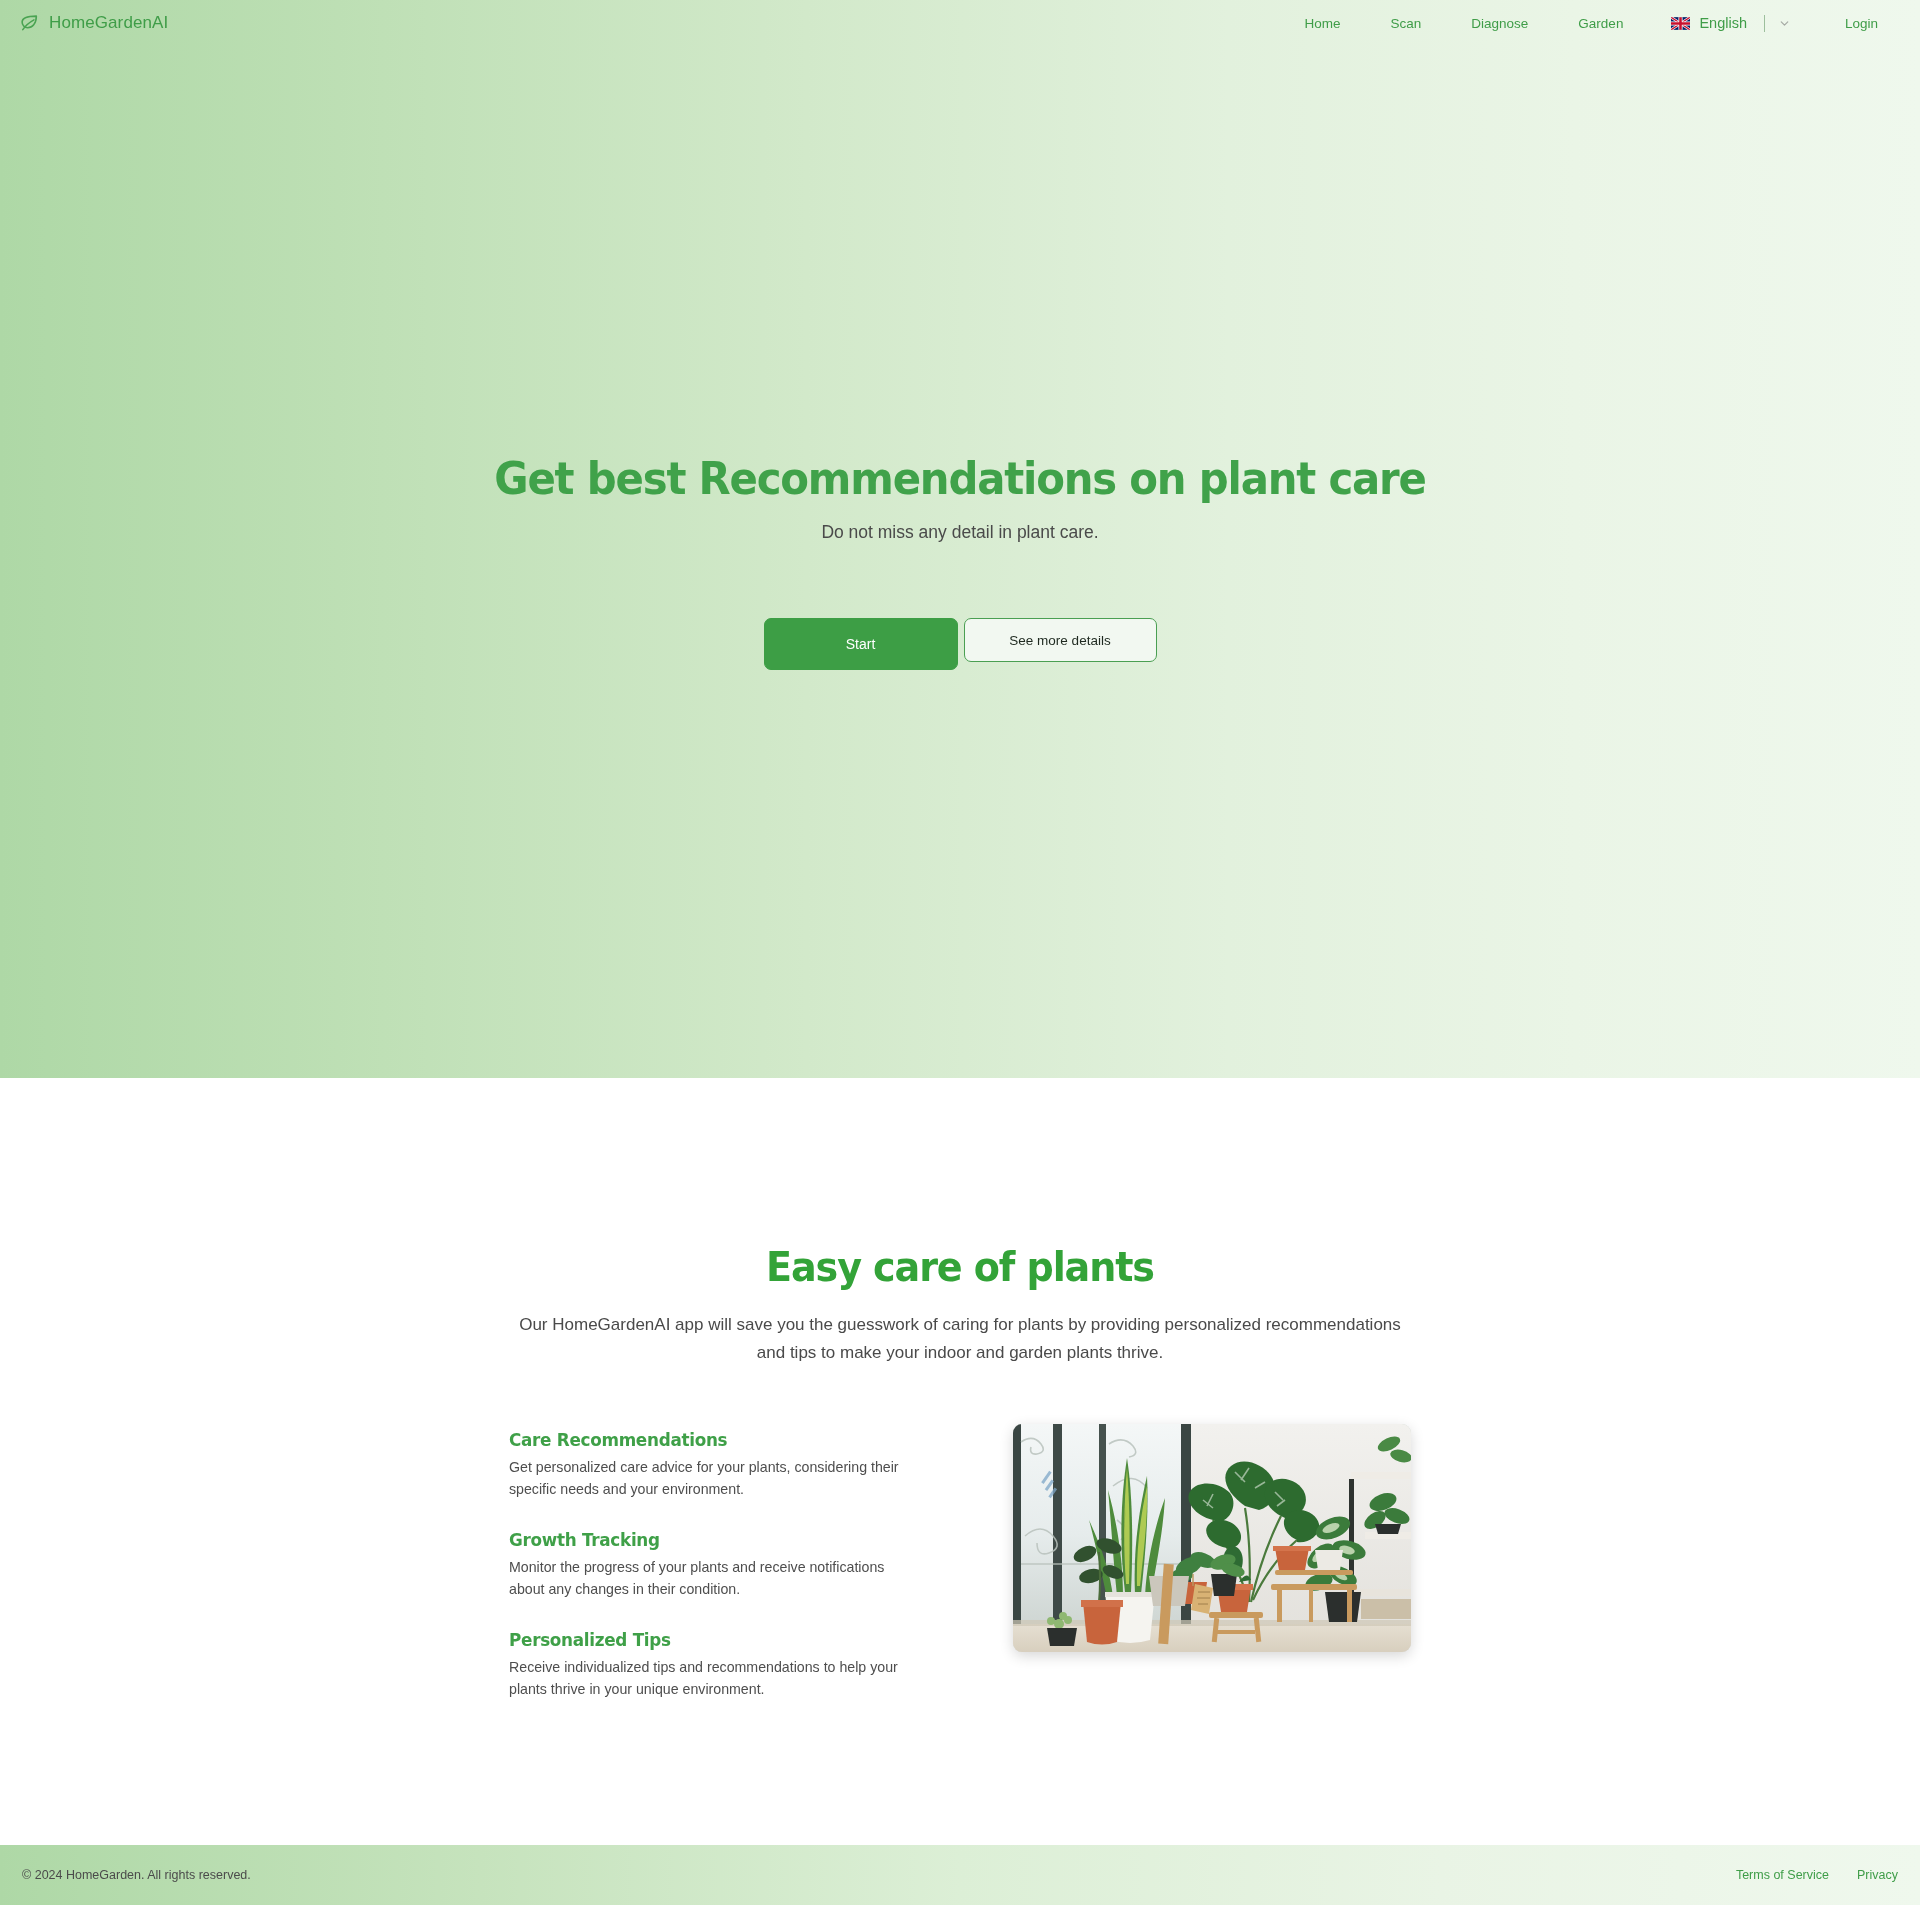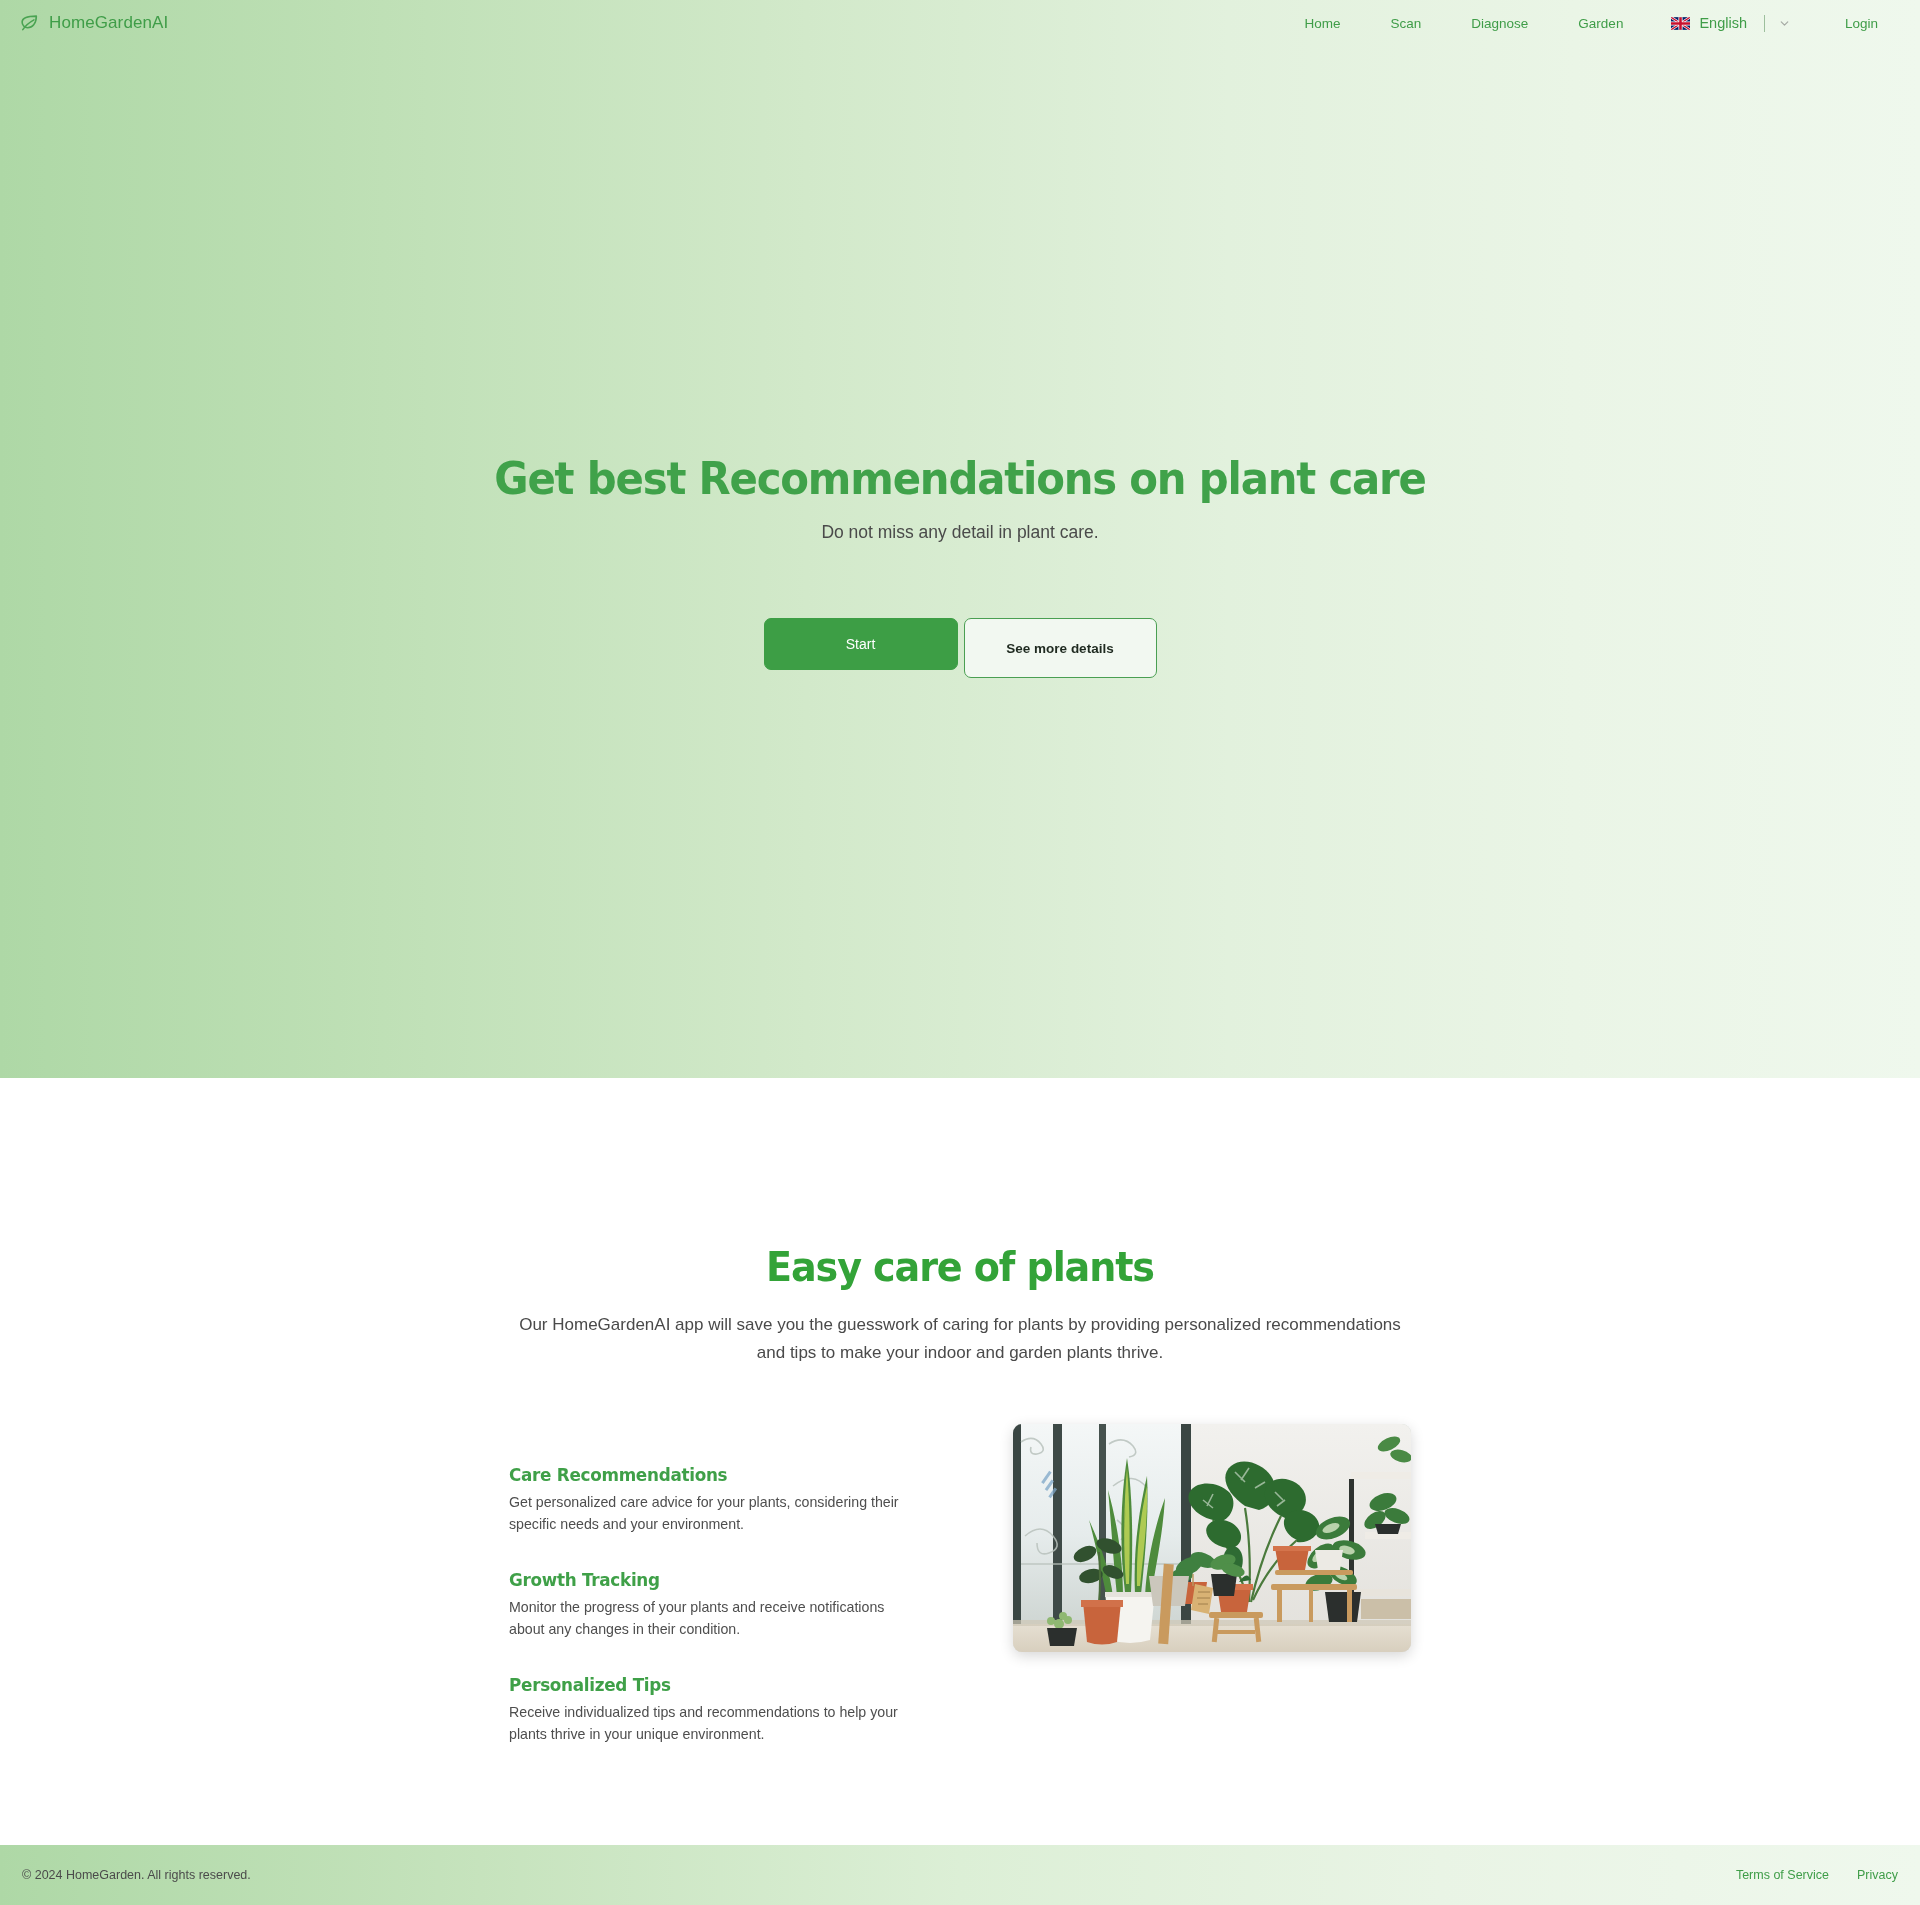--- a/index.html
+++ b/index.html
@@ -162,25 +162,25 @@
   .btn-primary {
     width: 194px;
     height: 52px;
     background: #3d9e45;
     color: #ffffff;
     border: 1px solid #3d9e45;
     font-weight: 400;
   }
   .btn-outline {
     width: 193px;
-    height: 60px;
+    height: 44px;
     background: #f2f8f1;
     color: #1f2a20;
     border: 1px solid #4a9f52;
-    font-weight: bold;
+    font-weight: normal;
     font-size: 13.5px;
   }
 
   
   .features {
     flex: 1;
     background: #ffffff;
     position: relative;
   }
 
@@ -209,21 +209,21 @@
     display: flex;
     justify-content: center;
     align-items: flex-start;
     gap: 84px;
   }
 
   .feature-list {
     width: 420px;
     padding-top: 6px;
   }
-  .feature-item { margin-bottom: 30px; margin-top: 35px; }
+  .feature-item { margin-bottom: 30px; }
   .feature-item:last-child { margin-bottom: 0; }
   .feature-title {
     font-family: "DejaVu Sans", sans-serif;
     font-size: 17.5px;
     font-weight: bold;
     color: #3fa048;
     letter-spacing: -0.3px;
     margin-bottom: 7px;
     transform: scaleX(0.96);
     transform-origin: left center;

